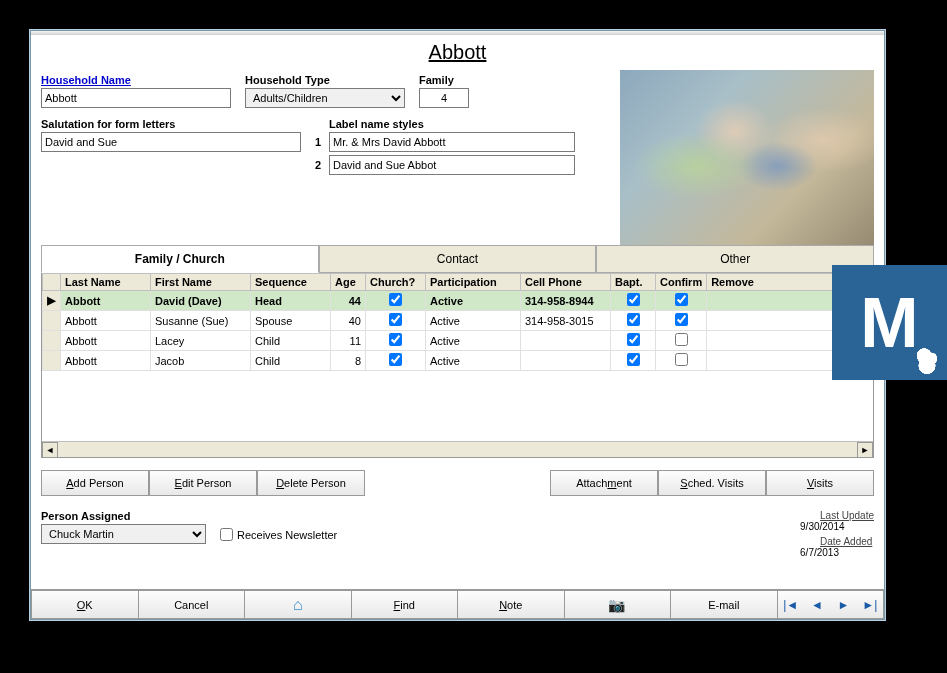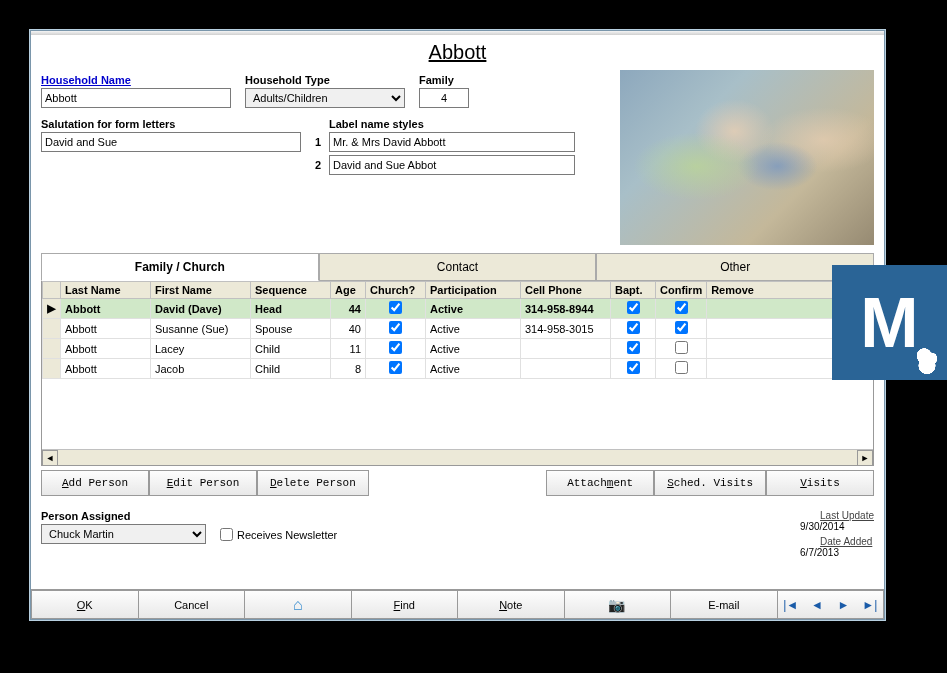--- a/index.html
+++ b/index.html
@@ -116,21 +116,20 @@
       gap: 4px;
       margin-bottom: 3px;
     }
     .label-num {
       font-size: 11px;
       font-weight: bold;
       width: 10px;
     }
     .tabs {
       display: flex;
-      margin-top: 8px;
     }
     .tab {
       flex: 1;
       text-align: center;
       padding: 6px 0;
       border: 1px solid #aaa;
       background: #ece9d8;
       cursor: pointer;
     }
     .tab.active {
@@ -186,22 +185,21 @@
       background: #ece9d8;
       border: 1px solid #999;
       display: flex;
       align-items: center;
       justify-content: center;
       font-size: 9px;
     }
     .action-buttons {
       display: flex;
       gap: 4px;
-      margin-top: 4px;
-      font-family: Liberation Mono, monospace;
+      margin-top: 12px;
     }
     .btn {
       background: linear-gradient(to bottom, #fdfdfd, #e8e8e8);
       border: 1px solid #999;
       padding: 6px 12px;
       font-family: inherit;
       font-size: 11px;
       cursor: pointer;
       min-width: 108px;
       text-align: center;

